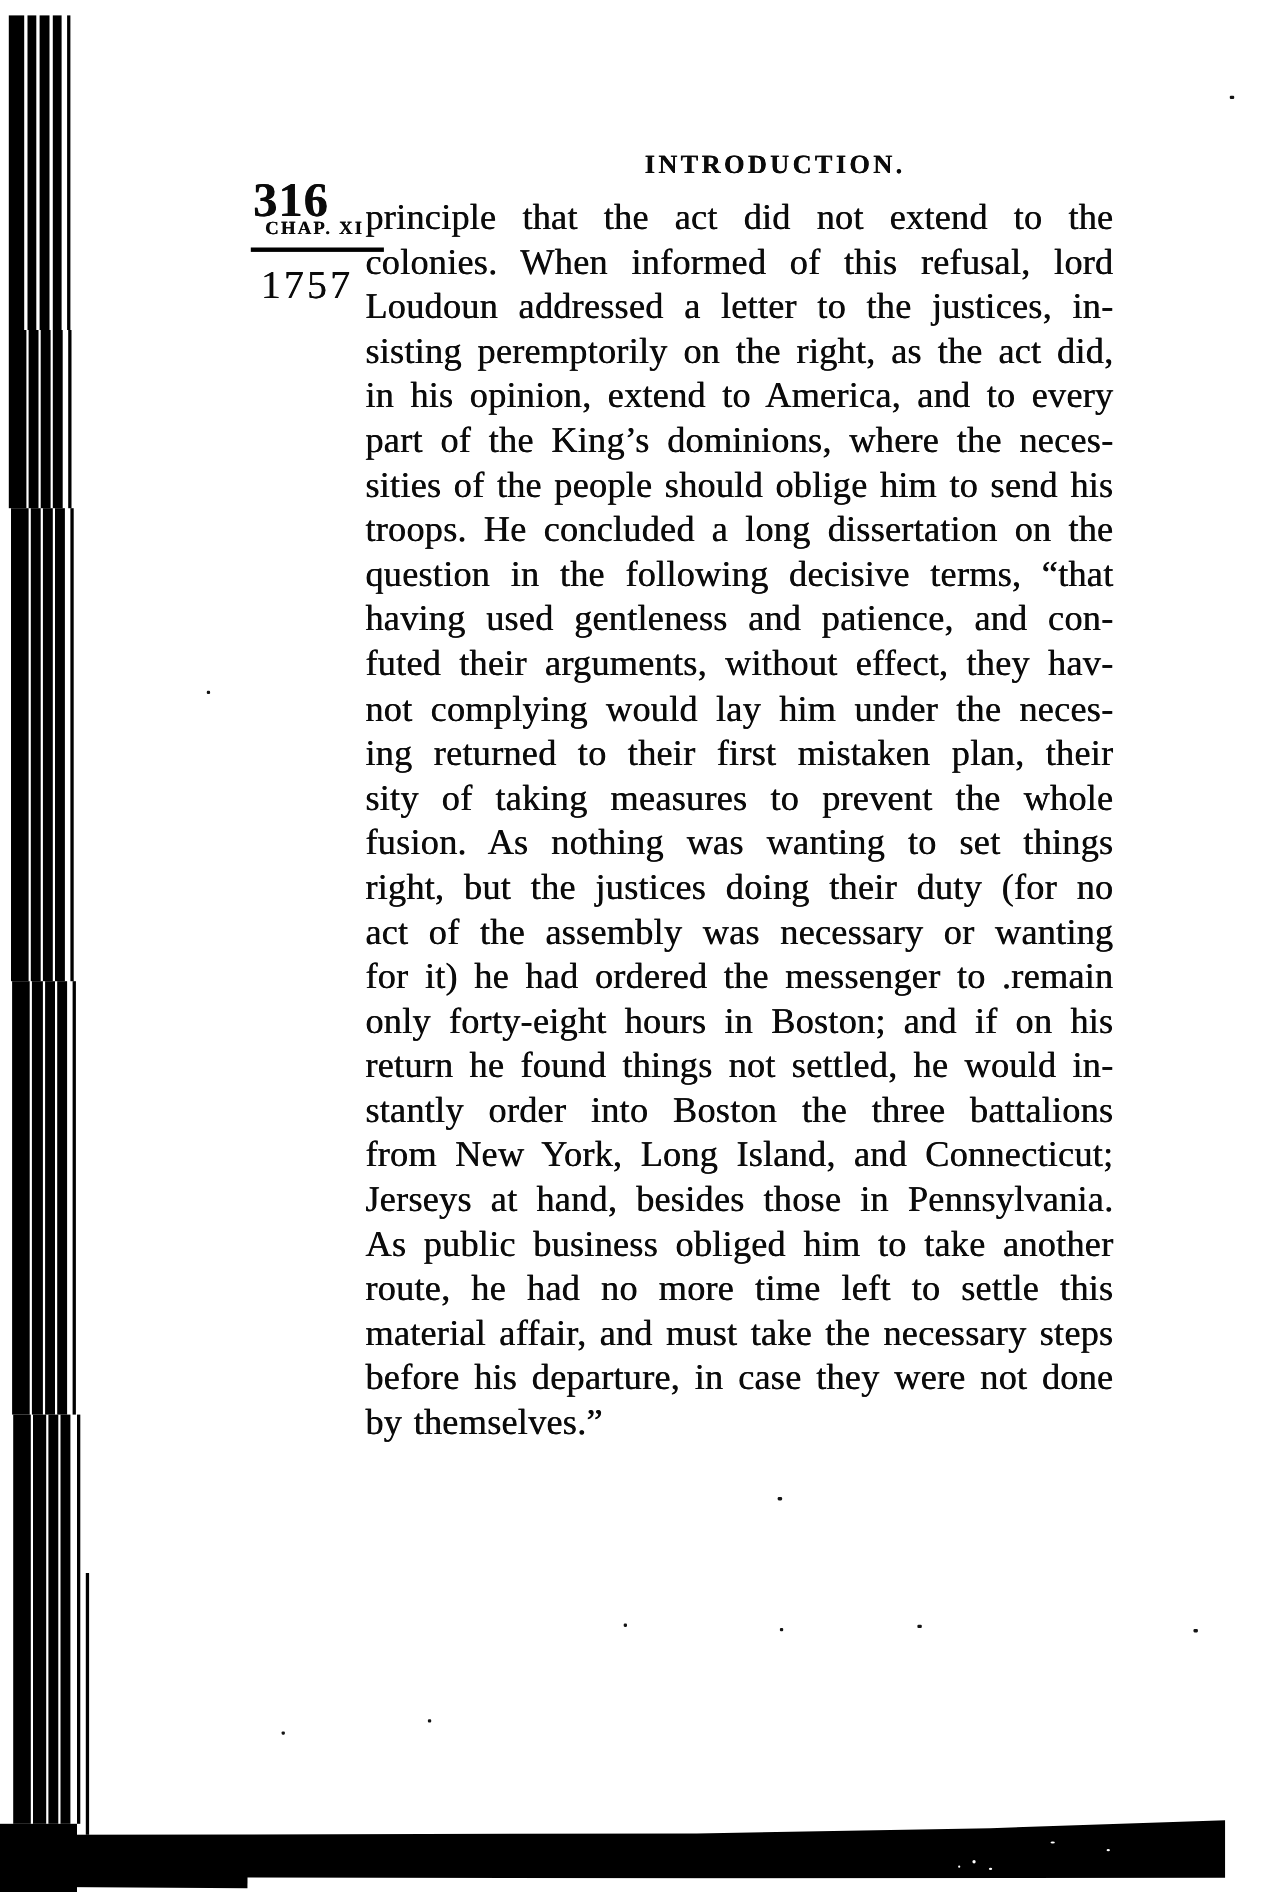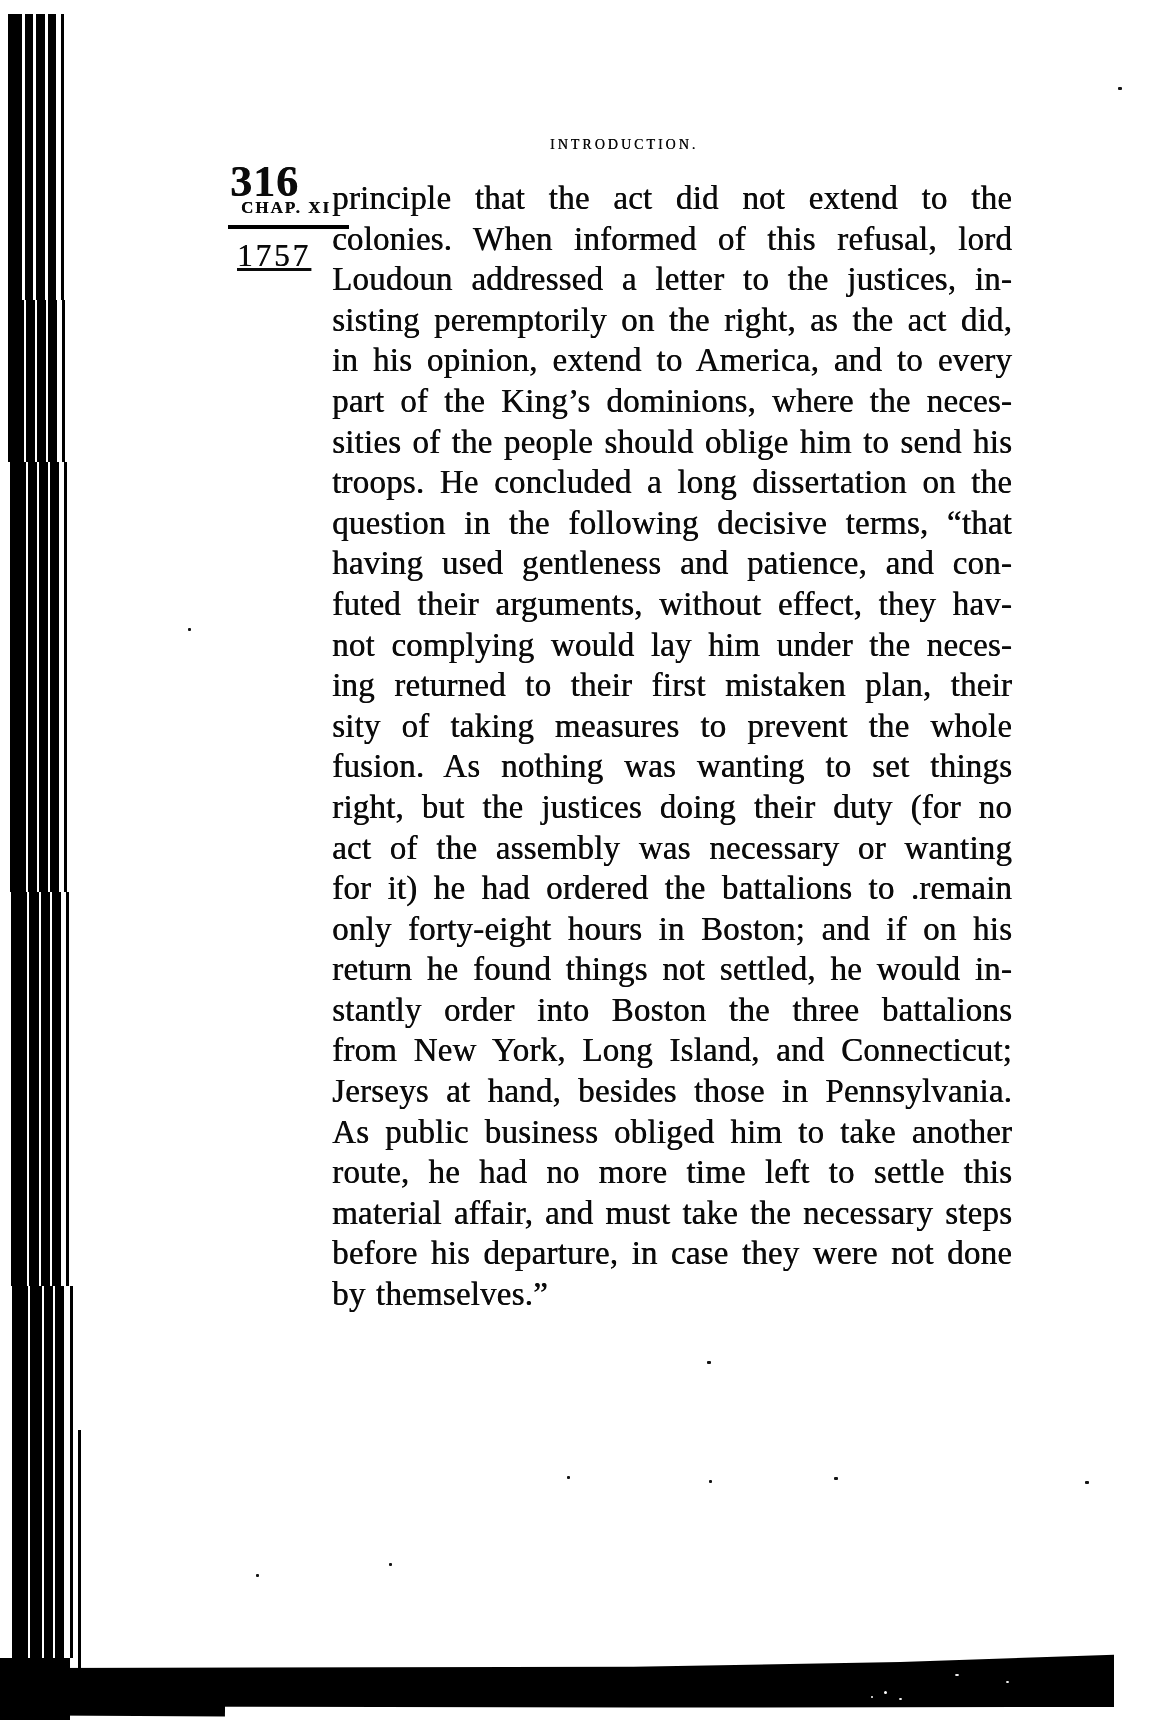--- a/index.html
+++ b/index.html
@@ -63,24 +63,24 @@
     left: 230px;
     top: 132px;
     font-size: 44px;
     font-weight: 600;
     letter-spacing: 1px;
     text-shadow: 0.4px 0 0 currentColor;
     margin-top: 24px;
   }
   .running-header {
     position: absolute;
-    left: 550px;
+    left: 586px;
     top: 137px;
-    font-size: 14px;
-    font-weight: 400;
+    font-size: 24px;
+    font-weight: 700;
     letter-spacing: 3px;
     text-shadow: 0.3px 0 0 currentColor;
   }
 
   
   .sidenote-chapter {
     position: absolute;
     left: 241px;
     top: 198px;
     font-size: 17px;
@@ -93,24 +93,23 @@
     left: 228px;
     top: 225px;
     width: 121px;
     height: 4px;
     background: #000;
   }
   .sidenote-year {
     position: absolute;
     left: 237px;
     top: 238px;
-    font-size: 31px;
+    font-size: 36px;
     letter-spacing: 3px;
     text-shadow: 0.4px 0 0 currentColor;
-    text-decoration: underline;
   }
 
   
   .body-text {
     position: absolute;
     left: 332px;
     top: 178px;
     width: 680px;
     font-size: 33px;
     line-height: 40.6px;
@@ -206,21 +205,21 @@
       <div class="body-line">troops.  He concluded a long dissertation on the</div>
       <div class="body-line">question in the following decisive terms, “that</div>
       <div class="body-line">having used gentleness and patience, and con-</div>
       <div class="body-line">futed their arguments, without effect, they hav-</div>
       <div class="body-line">not complying would lay him under the neces-</div>
       <div class="body-line">ing returned to their first mistaken plan, their</div>
       <div class="body-line">sity of taking measures to prevent the whole</div>
       <div class="body-line">fusion.  As nothing was wanting to set things</div>
       <div class="body-line">right, but the justices doing their duty (for no</div>
       <div class="body-line">act of the assembly was necessary or wanting</div>
-      <div class="body-line">for it) he had ordered the battalions to .remain</div>
+      <div class="body-line">for it) he had ordered the messenger to .remain</div>
       <div class="body-line">only forty-eight hours in Boston; and if on his</div>
       <div class="body-line">return he found things not settled, he would in-</div>
       <div class="body-line">stantly order into Boston the three battalions</div>
       <div class="body-line">from New York, Long Island, and Connecticut;</div>
       <div class="body-line">Jerseys at hand, besides those in Pennsylvania.</div>
       <div class="body-line">As public business obliged him to take another</div>
       <div class="body-line">route, he had no more time left to settle this</div>
       <div class="body-line">material affair, and must take the necessary steps</div>
       <div class="body-line">before his departure, in case they were not done</div>
       <div class="body-line">by themselves.”</div>

